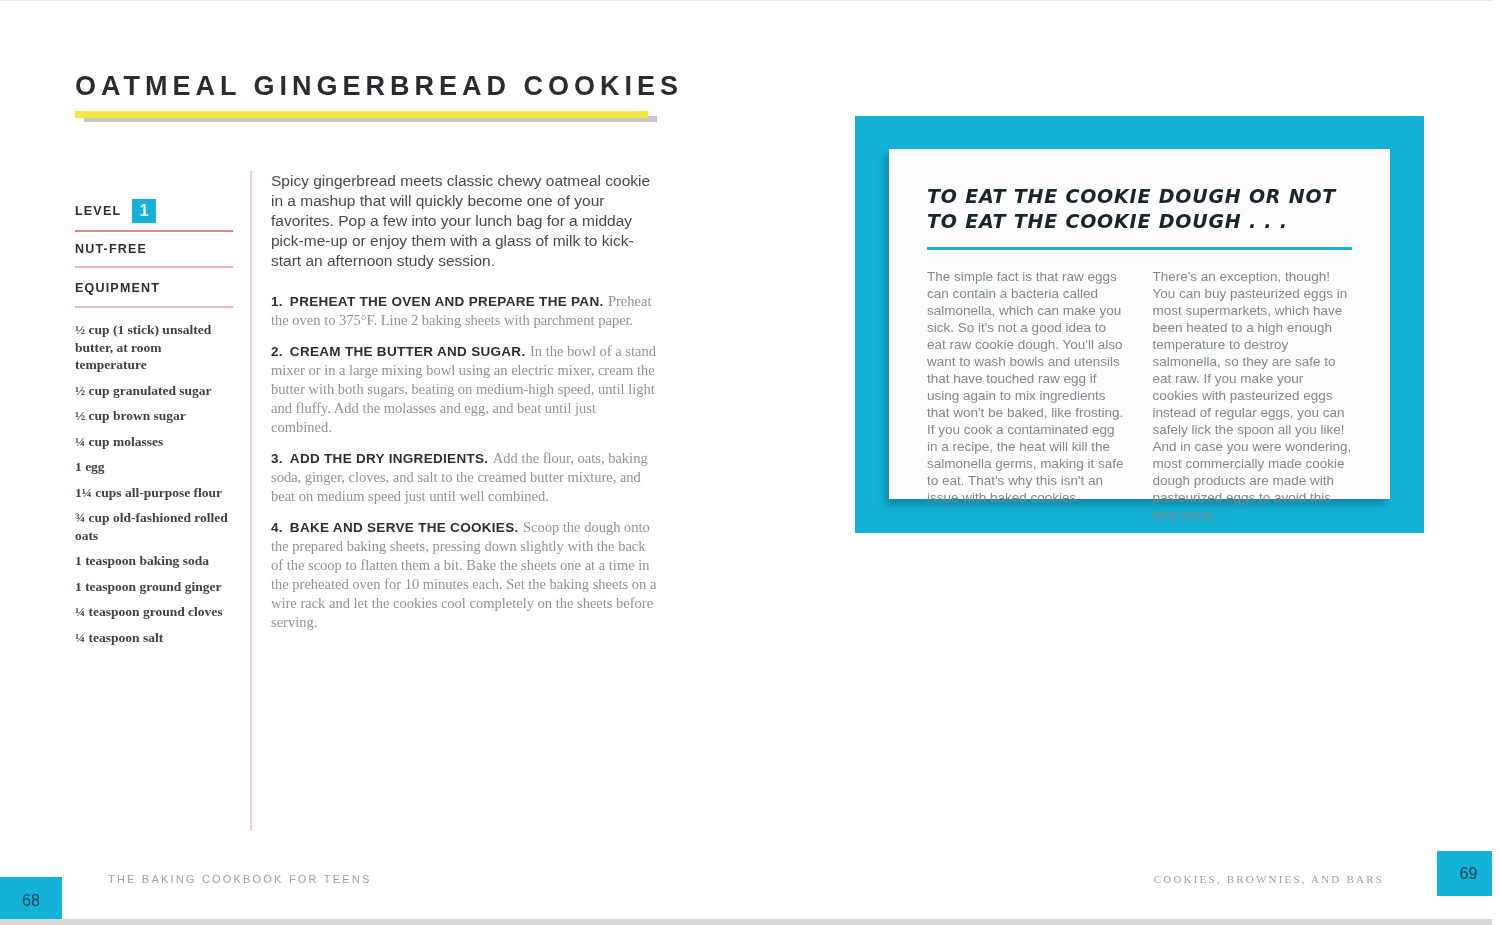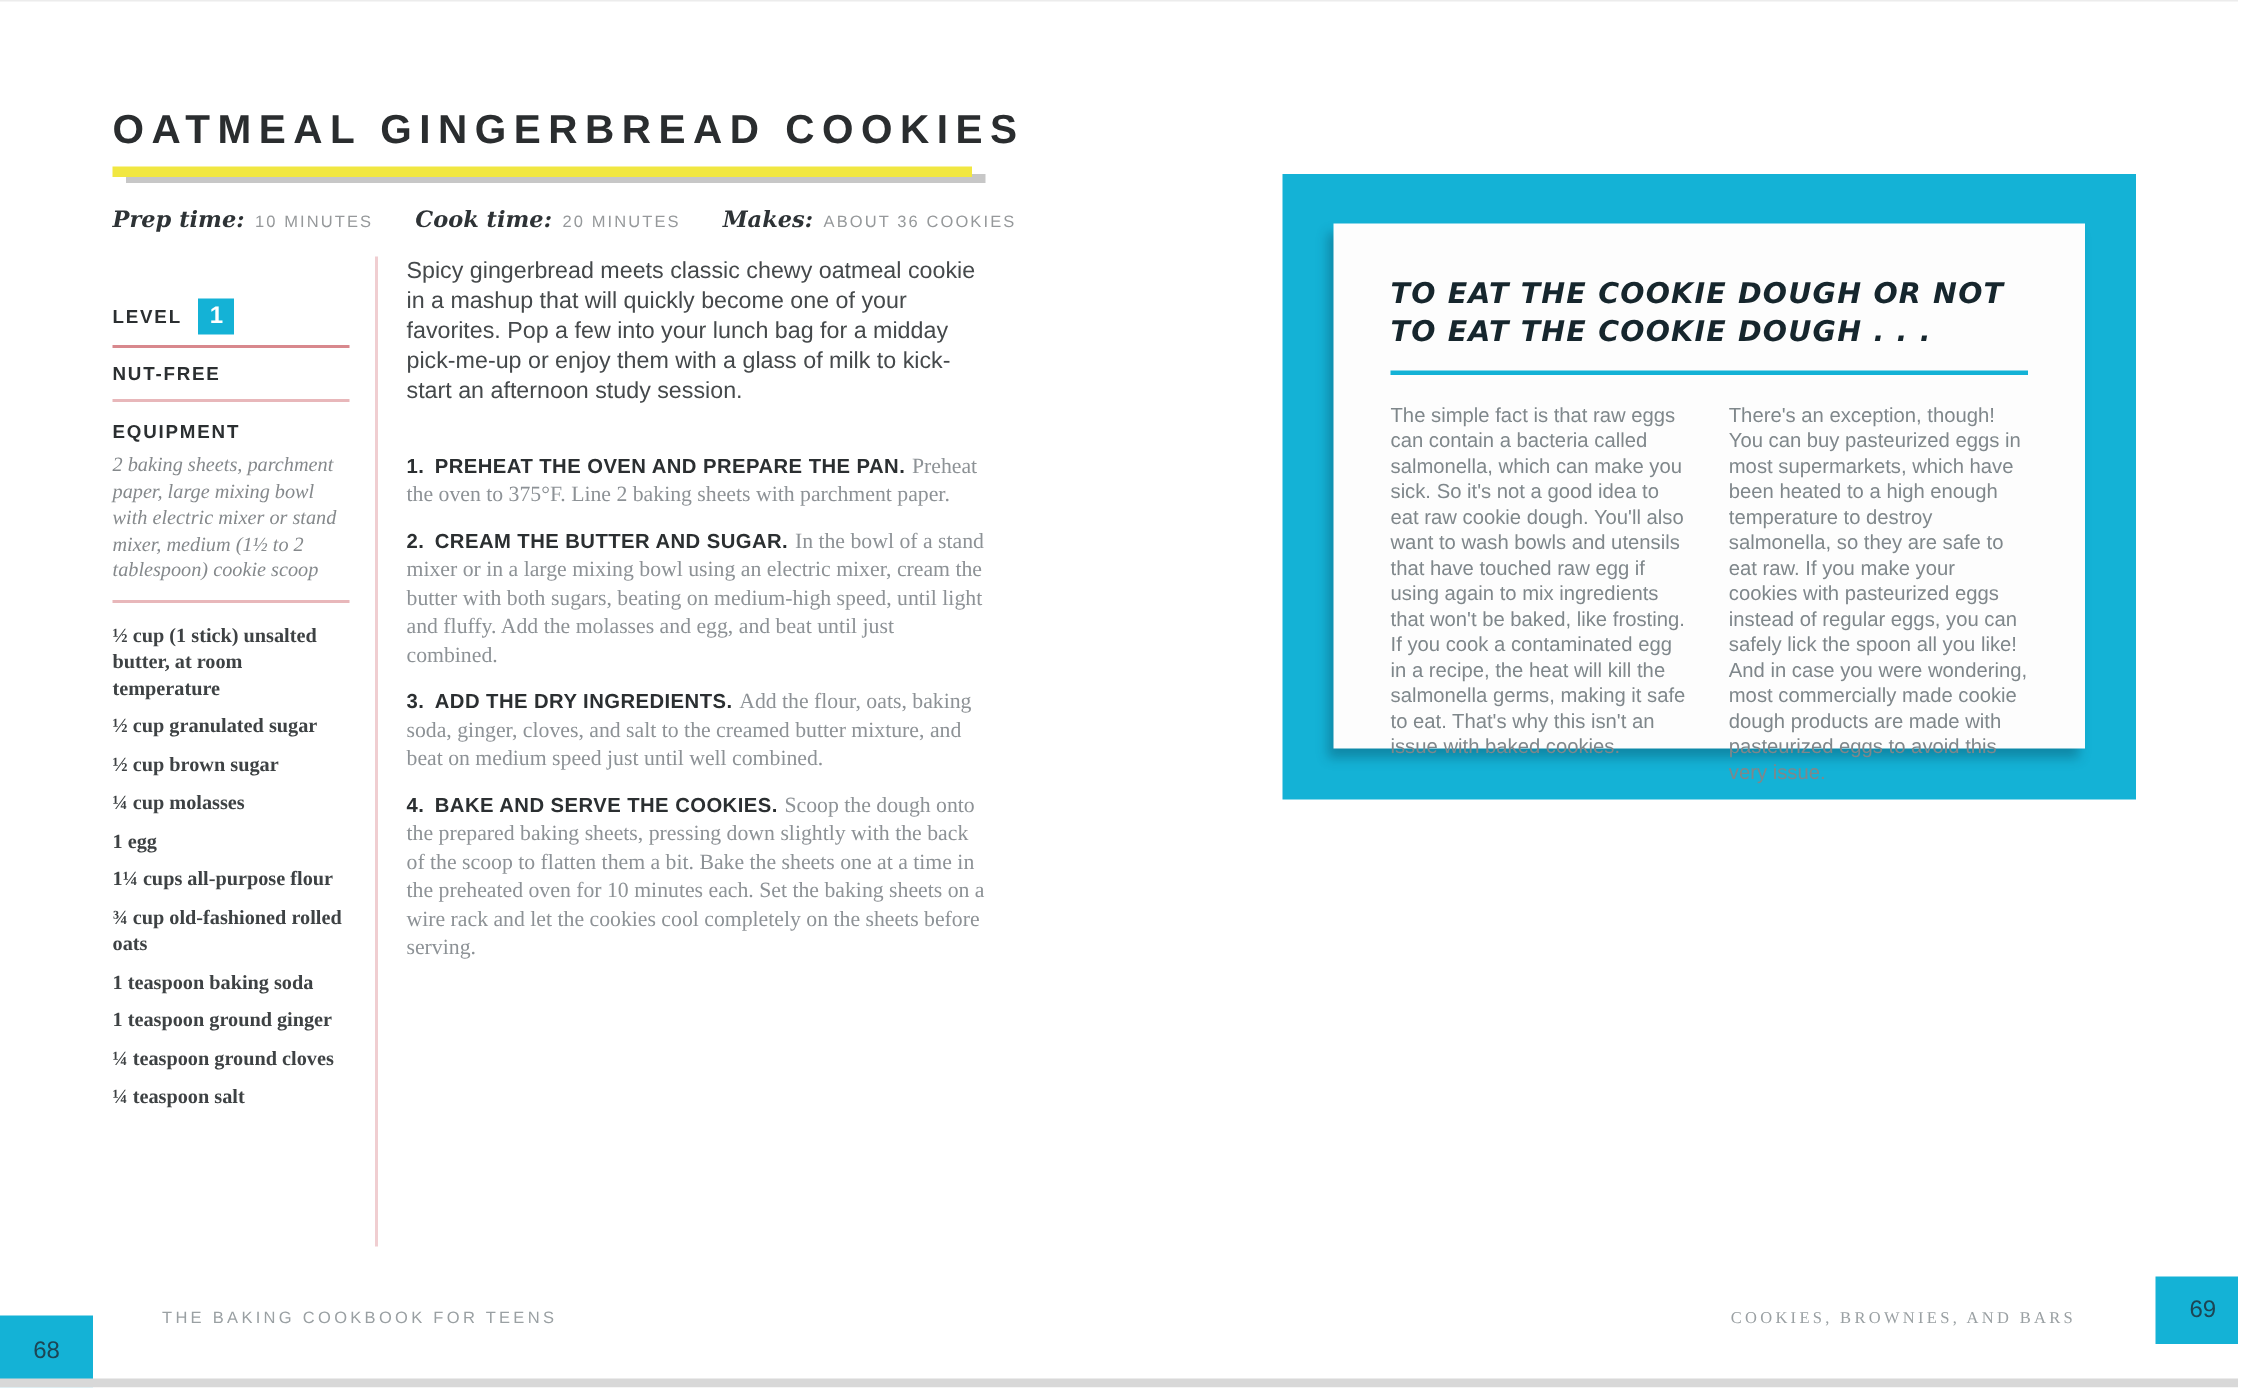--- a/index.html
+++ b/index.html
@@ -46,21 +46,21 @@
     font:700 13.5px "Liberation Serif", serif; color:#3e4244;
     line-height:17.5px; margin-bottom:8px;
   }
 
   .v-divider { position:absolute; left:250px; top:170px; width:2px; height:660px; background:#f0ced1; }
 
   
   .method-col { position:absolute; left:271px; top:170px; width:388px; }
   .intro {
     font:400 15.5px "Liberation Sans", sans-serif; color:#45494b;
-    line-height:20px; margin-bottom:30px;
+    line-height:20px; margin-bottom:20px;
   }
   .step { margin-bottom:12px; line-height:19px; }
   .step-num, .step-title {
     font:700 13.5px "Liberation Sans", sans-serif; color:#2b2f31; letter-spacing:0.3px;
   }
   .step-num { margin-right:7px; }
   .step-body { font:400 14.5px "Liberation Serif", serif; color:#8d9296; }
 
   
   .feature-box { position:absolute; left:855px; top:80px; width:569px; height:417px; background:#14b2d6;margin-top:35px; }
@@ -101,45 +101,30 @@
 <body>
 
 <div class="page">
 
   <h1 class="recipe-title">OATMEAL GINGERBREAD COOKIES</h1>
   <div class="title-underline">
     <div class="bar-gray"></div>
     <div class="bar-yellow"></div>
   </div>
 
-  <div class="meta-row">
-    <div class="meta-item">
-      <span class="meta-label">Prep time:</span>
-      <span class="meta-value">10 MINUTES</span>
-    </div>
-    <div class="meta-item">
-      <span class="meta-label">Cook time:</span>
-      <span class="meta-value">20 MINUTES</span>
-    </div>
-    <div class="meta-item">
-      <span class="meta-label">Makes:</span>
-      <span class="meta-value">ABOUT 36 COOKIES</span>
-    </div>
-  </div>
 
   <aside class="side-col">
     <div class="level-row">
       <span class="level-label">LEVEL</span>
       <span class="level-badge">1</span>
     </div>
     <hr class="rule-red">
     <div class="diet-label">NUT-FREE</div>
     <hr class="rule-pink diet-rule">
     <div class="equip-label">EQUIPMENT</div>
-    <p class="equip-text">2 baking sheets, parchment paper, large mixing bowl with electric mixer or stand mixer, medium (1½ to 2 tablespoon) cookie scoop</p>
     <hr class="rule-pink equip-rule">
     <ul class="ingredients">
       <li>½ cup (1 stick) unsalted butter, at room temperature</li>
       <li>½ cup granulated sugar</li>
       <li>½ cup brown sugar</li>
       <li>¼ cup molasses</li>
       <li>1 egg</li>
       <li>1¼ cups all-purpose flour</li>
       <li>¾ cup old-fashioned rolled oats</li>
       <li>1 teaspoon baking soda</li>

